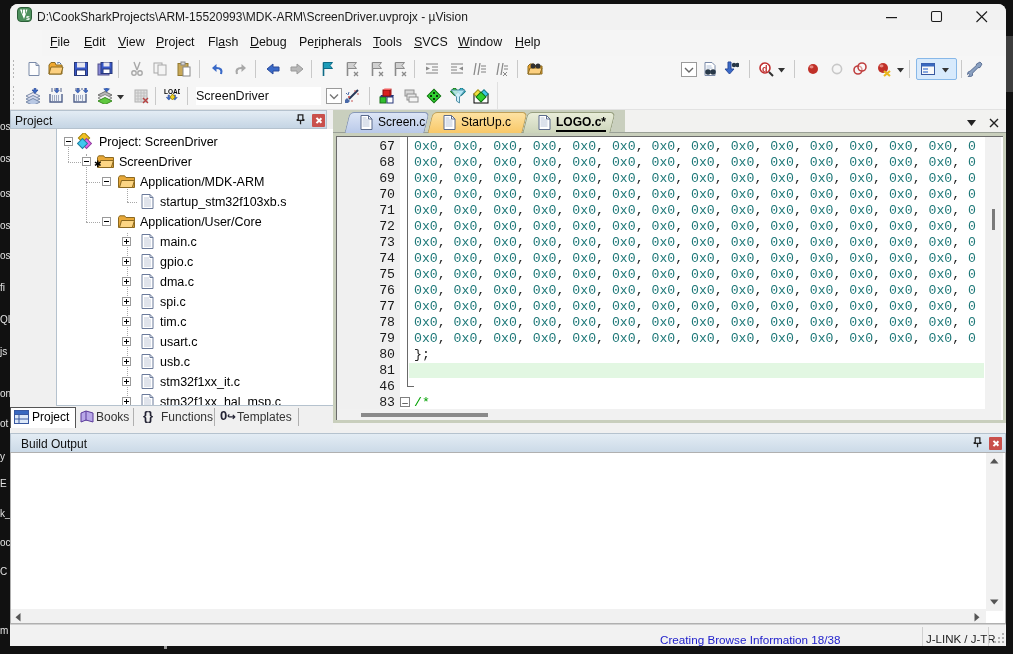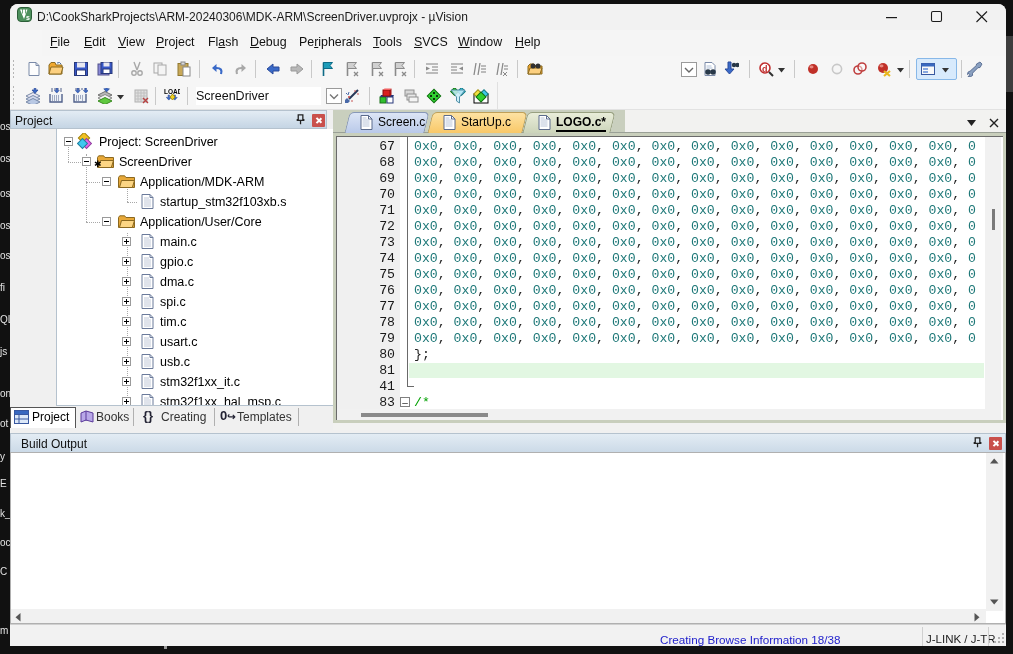--- a/index.html
+++ b/index.html
@@ -81,21 +81,21 @@
   <div class="abs" style="left:1006px;top:36px;width:7px;height:56px;background:#3d3d3d"></div>
   <div class="abs" style="left:164px;top:646px;width:3px;height:3px;background:#9a9a9a"></div>
 
   <div id="win">
     <div id="titlebar">
       <svg class="abs" style="left:7px;top:3px" width="15" height="15" viewBox="0 0 15 15">
         <rect x="0.5" y="0.5" width="14" height="14" rx="3.5" fill="#4d8f5c" stroke="#2c5e38"></rect>
         <path d="M3 2.5 L7 12 L10.5 2.5 L8.8 2.5 L8.8 6.5 L8 6.5 L8 2.5 L6 2.5 L6 6.5 L5.2 6.5 L5.2 2.5 Z" fill="#fff"></path>
         <text x="9" y="13" font-size="7" font-weight="bold" fill="#fff" font-family="Liberation Sans">s</text>
       </svg>
-      <div id="title-text">D:\CookSharkProjects\ARM-20240306\MDK-ARM\ScreenDriver.uvprojx - µVision</div>
+      <div id="title-text">D:\CookSharkProjects\ARM-15520993\MDK-ARM\ScreenDriver.uvprojx - µVision</div>
       <svg class="wbtn" style="left:855px" width="44" height="28">
           <rect x="21" y="13" width="11" height="1.2" fill="#1b1b1b"></rect>
         </svg>
       <svg class="wbtn" style="left:900px" width="44" height="28">
           <rect x="21.5" y="7.5" width="10" height="10" rx="1.5" fill="none" stroke="#1b1b1b" stroke-width="1.1"></rect>
         </svg>
       <svg class="wbtn" style="left:945px" width="44" height="28">
           <path d="M21.5 7.5 L32 18 M32 7.5 L21.5 18" stroke="#1b1b1b" stroke-width="1.1"></path>
         </svg>
     </div>
@@ -544,21 +544,21 @@
               <path d="M5 5 v8.5 M0.5 9 h14" stroke="#3858a0"></path>
             </svg>
             <div class="abs" style="left:22px;top:4px;color:#000">Project</div>
             <svg class="abs" style="left:69px;top:4px" width="16" height="15" viewBox="0 0 16 15">
               <path d="M2 3 l5-2 7 2 v9 l-7-2 -5 2 z" fill="#b8a8e8" stroke="#5a3a9a"></path>
               <path d="M7 1 v10" stroke="#5a3a9a"></path>
             </svg>
             <div class="abs" style="left:86px;top:4px">Books</div>
             <div class="abs" style="left:123px;top:2px;width:1px;height:18px;background:#b0b0b0"></div>
             <div class="abs" style="left:133px;top:2px;font-size:13px;font-weight:bold;color:#223">{}</div>
-            <div class="abs" style="left:151px;top:4px">Creating</div>
+            <div class="abs" style="left:151px;top:4px">Functions</div>
             <div class="abs" style="left:204px;top:2px;width:1px;height:18px;background:#b0b0b0"></div>
             <div class="abs" style="left:210px;top:2px;font-size:13px;font-weight:bold;color:#223">0<span style="font-size:10px">↪</span></div>
             <div class="abs" style="left:227px;top:4px">Templates</div>
             <div class="abs" style="left:288px;top:2px;width:1px;height:18px;background:#b0b0b0"></div>
           </div>
       </div>
       <div id="edit">
         <div id="tabbar">
             <div class="abs" style="left:0;top:0;width:292px;height:22px;background:#c9cfbe"></div>
             <div class="abs" style="left:0;top:22px;width:673px;height:1px;background:#9aa096"></div>
@@ -603,21 +603,21 @@
                 <div class="cl" style="top:98px"><span class="num">73</span><span class="code"><span class="tl">0x0</span>, <span class="tl">0x0</span>, <span class="tl">0x0</span>, <span class="tl">0x0</span>, <span class="tl">0x0</span>, <span class="tl">0x0</span>, <span class="tl">0x0</span>, <span class="tl">0x0</span>, <span class="tl">0x0</span>, <span class="tl">0x0</span>, <span class="tl">0x0</span>, <span class="tl">0x0</span>, <span class="tl">0x0</span>, <span class="tl">0x0</span>, <span class="tl">0</span></span></div>
                 <div class="cl" style="top:114px"><span class="num">74</span><span class="code"><span class="tl">0x0</span>, <span class="tl">0x0</span>, <span class="tl">0x0</span>, <span class="tl">0x0</span>, <span class="tl">0x0</span>, <span class="tl">0x0</span>, <span class="tl">0x0</span>, <span class="tl">0x0</span>, <span class="tl">0x0</span>, <span class="tl">0x0</span>, <span class="tl">0x0</span>, <span class="tl">0x0</span>, <span class="tl">0x0</span>, <span class="tl">0x0</span>, <span class="tl">0</span></span></div>
                 <div class="cl" style="top:130px"><span class="num">75</span><span class="code"><span class="tl">0x0</span>, <span class="tl">0x0</span>, <span class="tl">0x0</span>, <span class="tl">0x0</span>, <span class="tl">0x0</span>, <span class="tl">0x0</span>, <span class="tl">0x0</span>, <span class="tl">0x0</span>, <span class="tl">0x0</span>, <span class="tl">0x0</span>, <span class="tl">0x0</span>, <span class="tl">0x0</span>, <span class="tl">0x0</span>, <span class="tl">0x0</span>, <span class="tl">0</span></span></div>
                 <div class="cl" style="top:146px"><span class="num">76</span><span class="code"><span class="tl">0x0</span>, <span class="tl">0x0</span>, <span class="tl">0x0</span>, <span class="tl">0x0</span>, <span class="tl">0x0</span>, <span class="tl">0x0</span>, <span class="tl">0x0</span>, <span class="tl">0x0</span>, <span class="tl">0x0</span>, <span class="tl">0x0</span>, <span class="tl">0x0</span>, <span class="tl">0x0</span>, <span class="tl">0x0</span>, <span class="tl">0x0</span>, <span class="tl">0</span></span></div>
                 <div class="cl" style="top:162px"><span class="num">77</span><span class="code"><span class="tl">0x0</span>, <span class="tl">0x0</span>, <span class="tl">0x0</span>, <span class="tl">0x0</span>, <span class="tl">0x0</span>, <span class="tl">0x0</span>, <span class="tl">0x0</span>, <span class="tl">0x0</span>, <span class="tl">0x0</span>, <span class="tl">0x0</span>, <span class="tl">0x0</span>, <span class="tl">0x0</span>, <span class="tl">0x0</span>, <span class="tl">0x0</span>, <span class="tl">0</span></span></div>
                 <div class="cl" style="top:178px"><span class="num">78</span><span class="code"><span class="tl">0x0</span>, <span class="tl">0x0</span>, <span class="tl">0x0</span>, <span class="tl">0x0</span>, <span class="tl">0x0</span>, <span class="tl">0x0</span>, <span class="tl">0x0</span>, <span class="tl">0x0</span>, <span class="tl">0x0</span>, <span class="tl">0x0</span>, <span class="tl">0x0</span>, <span class="tl">0x0</span>, <span class="tl">0x0</span>, <span class="tl">0x0</span>, <span class="tl">0</span></span></div>
                 <div class="cl" style="top:194px"><span class="num">79</span><span class="code"><span class="tl">0x0</span>, <span class="tl">0x0</span>, <span class="tl">0x0</span>, <span class="tl">0x0</span>, <span class="tl">0x0</span>, <span class="tl">0x0</span>, <span class="tl">0x0</span>, <span class="tl">0x0</span>, <span class="tl">0x0</span>, <span class="tl">0x0</span>, <span class="tl">0x0</span>, <span class="tl">0x0</span>, <span class="tl">0x0</span>, <span class="tl">0x0</span>, <span class="tl">0</span></span></div>
                 <div class="cl" style="top:210px"><span class="num">80</span><span class="code">};</span></div>
                 <div class="abs" style="left:72px;top:226px;width:575px;height:15px;background:#e2f7e2"></div>
                 <div class="cl" style="top:226px"><span class="num">81</span><span class="code"></span></div>
-                <div class="cl" style="top:242px"><span class="num">41</span><span class="code"></span></div>
+                <div class="cl" style="top:242px"><span class="num">46</span><span class="code"></span></div>
                 <div class="cl" style="top:258px"><span class="num">83</span><span class="abs" style="left:63px;top:2px;width:10px;height:10px;border:1px solid #808080;background:#fff;font-size:10px;line-height:9px;text-align:center;color:#333;font-family:'Liberation Sans'">–</span><span class="code"><span class="cmt">/*</span></span></div>
                 <div class="abs" style="left:70px;top:0;width:1px;height:249px;background:#6a6a6a"></div>
                 <div class="abs" style="left:70px;top:249px;width:7px;height:1px;background:#6a6a6a"></div>
                 <div class="abs" style="left:0;top:272px;width:664px;height:12px;background:#f1f1f1"></div>
                 <div class="abs" style="left:24px;top:276px;width:127px;height:4px;background:#8a8a8a"></div>
                 <div class="abs" style="left:648px;top:0;width:16px;height:272px;background:#f1f1f1"></div>
                 <div class="abs" style="left:655px;top:72px;width:3px;height:21px;background:#7a7a7a"></div>
               </div>
           </div>
         </div>

